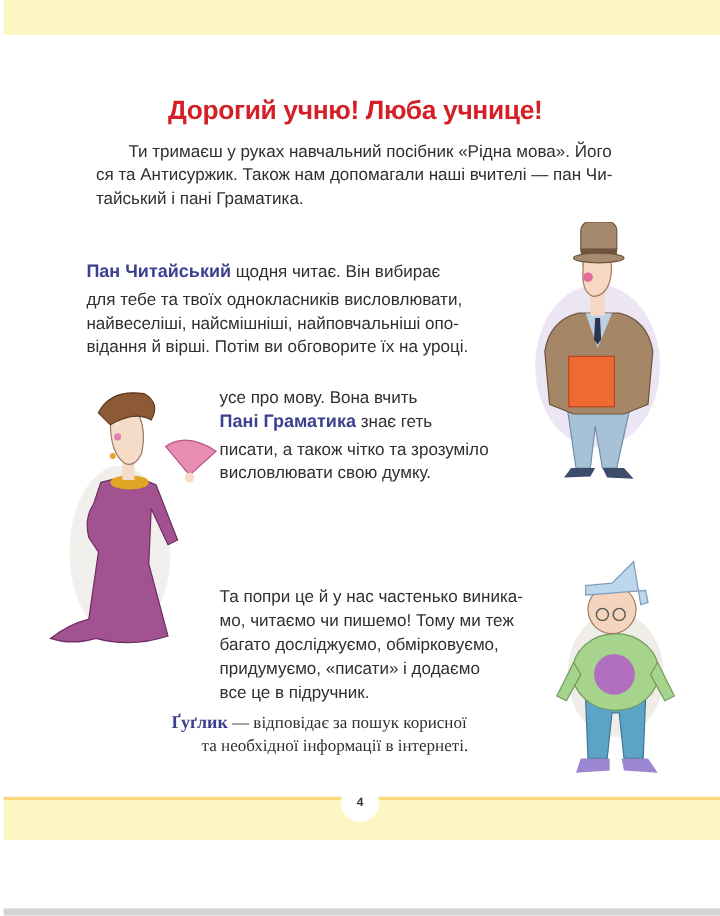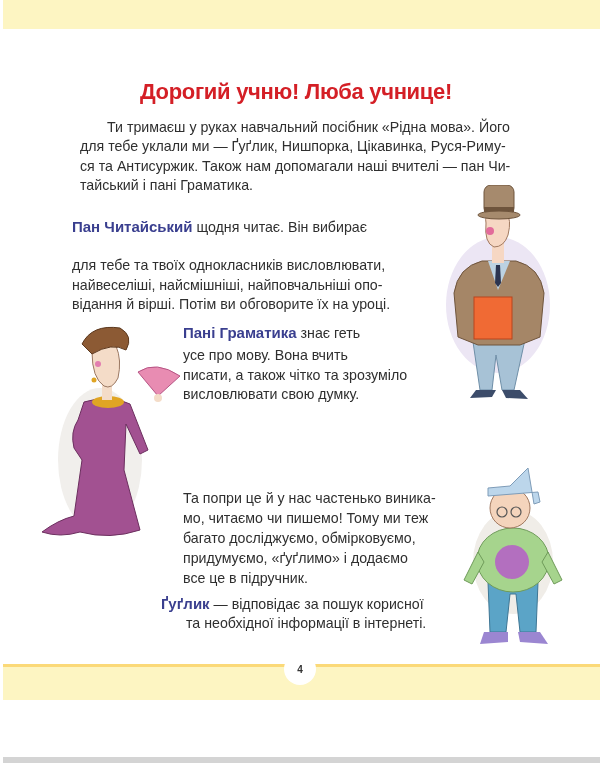--- a/index.html
+++ b/index.html
@@ -14,65 +14,64 @@
   }
   .para { position: absolute; font-size: 14.2px; line-height: 19.3px; color: #2f2f2f; font-weight: 500; }
   .para p { margin: 0; white-space: nowrap; }
   .hl { color: #3a3f8f; font-weight: bold; font-size: 15px; }
   .indent { padding-left: 27px; }
 
   #intro { left: 80px; top: 118px; }
   #p-chytaiskyi { left: 72px; top: 215px; }
   #p-gramatyka { left: 183px; top: 322px; }
   #p-questions { left: 183px; top: 444px; margin-top: 44px; }
-  #p-guglyk { left: 161px; top: 593px; }
+  #p-guglyk { left: 143px; top: 593px; font-family: Liberation Serif, serif; }
 
   .illus { position: absolute; }
   .footer-line { position: absolute; left: 3px; top: 664px; width: 597px; height: 3px; background: #fbd978; }
   .footer-band { position: absolute; left: 3px; top: 667px; width: 597px; height: 33px; background: #fdf5c2; }
   .page-num-circle {
     position: absolute; left: 284px; top: 653px; width: 32px; height: 32px; border-radius: 50%;
     background: #ffffff; display: flex; align-items: center; justify-content: center;
     font-size: 10px; font-weight: bold; color: #333;
   }
   .bottom-edge { position: absolute; left: 3px; top: 757px; width: 597px; height: 6px; background: #d4d4d4; }
 </style>
 </head>
 <body>
 
 <div class="top-band"></div>
 
 <h1 class="page-title">Дорогий учню! Люба учнице!</h1>
 
 <div class="para" id="intro">
   <p class="indent">Ти тримаєш у руках навчальний посібник «Рідна мова». Його</p>
-  <p>для тебе уклали ми — Ґуґлик, Нишпорка, Цікавинка, Руся-Риму-</p>
   <p>ся та Антисуржик. Також нам допомагали наші вчителі — пан Чи-</p>
   <p>тайський і пані Граматика.</p>
 </div>
 
 <div class="para" id="p-chytaiskyi" style="top:217px;">
-  <p style="margin-bottom:19px;"><span class="hl">Пан Читайський</span><span> щодня читає. Він вибирає</span></p>
+  <p style="margin-bottom:4px;"><span class="hl">Пан Читайський</span><span> щодня читає. Він вибирає</span></p>
   <p>для тебе та твоїх однокласників висловлювати,</p>
   <p>найвеселіші, найсмішніші, найповчальніші  опо-</p>
   <p>відання й вірші. Потім ви обговорите їх на уроці.</p>
 </div>
 
 <div class="para" id="p-gramatyka" style="top:323px;">
+  <p>усе про мову. Вона вчить</p>
   <p style="margin-bottom:3px;"><span class="hl">Пані Граматика</span><span>  знає геть</span></p>
-  <p>усе про мову. Вона вчить</p>
   <p>писати, а також чітко та зрозуміло</p>
   <p>висловлювати свою думку.</p>
 </div>
 
 <div class="para" id="p-questions" style="top:444px; line-height:20px;">
   <p>Та попри це й у нас частенько виника-</p>
   <p>мо, читаємо чи пишемо! Тому ми теж</p>
   <p>багато досліджуємо, обмірковуємо,</p>
-  <p>придумуємо, «ґуґлимо» і додаємо</p>
+  <p>придумуємо, «писати» і додаємо</p>
   <p>все це в підручник.</p>
 </div>
 
 <div class="para" id="p-guglyk" style="top:594px;">
   <p><span class="hl">Ґуґлик</span><span> — відповідає за пошук корисної</span></p>
   <p style="padding-left:25px;">та необхідної інформації в інтернеті.</p>
 </div>
 
 <svg class="illus" style="left:440px; top:185px;" width="120" height="230" viewBox="0 0 120 230">
   <ellipse cx="58" cy="120" rx="52" ry="68" fill="#ece6f4"></ellipse>

